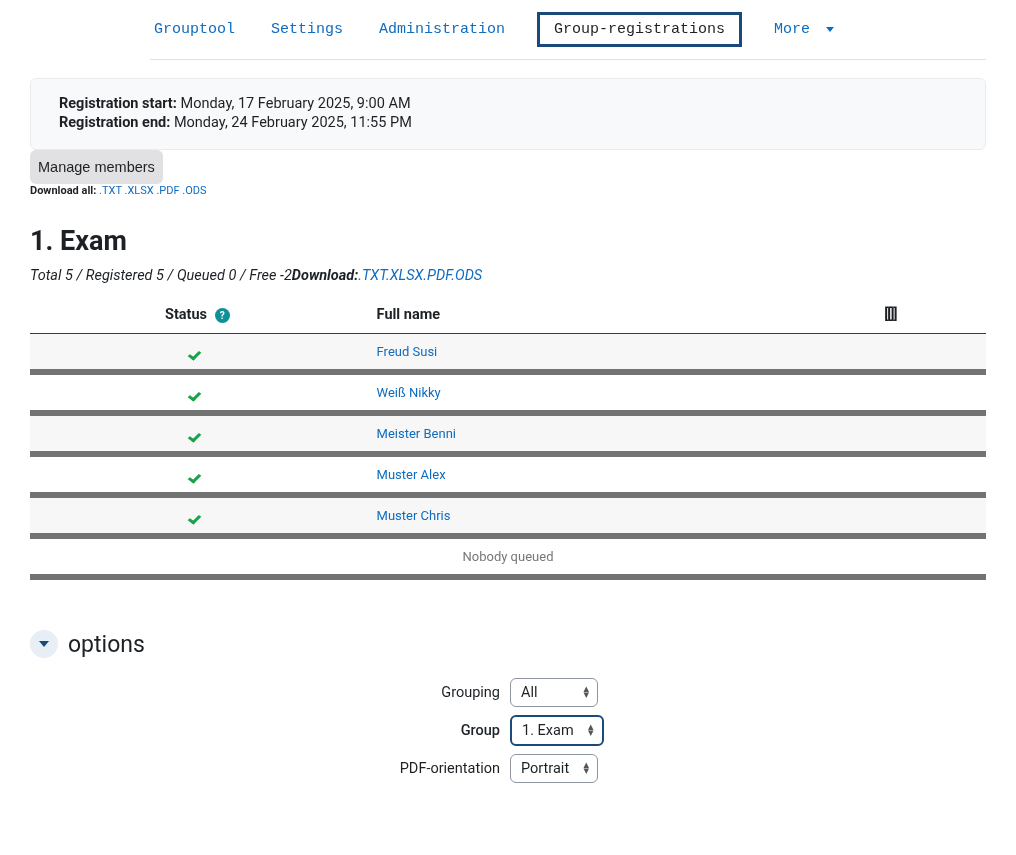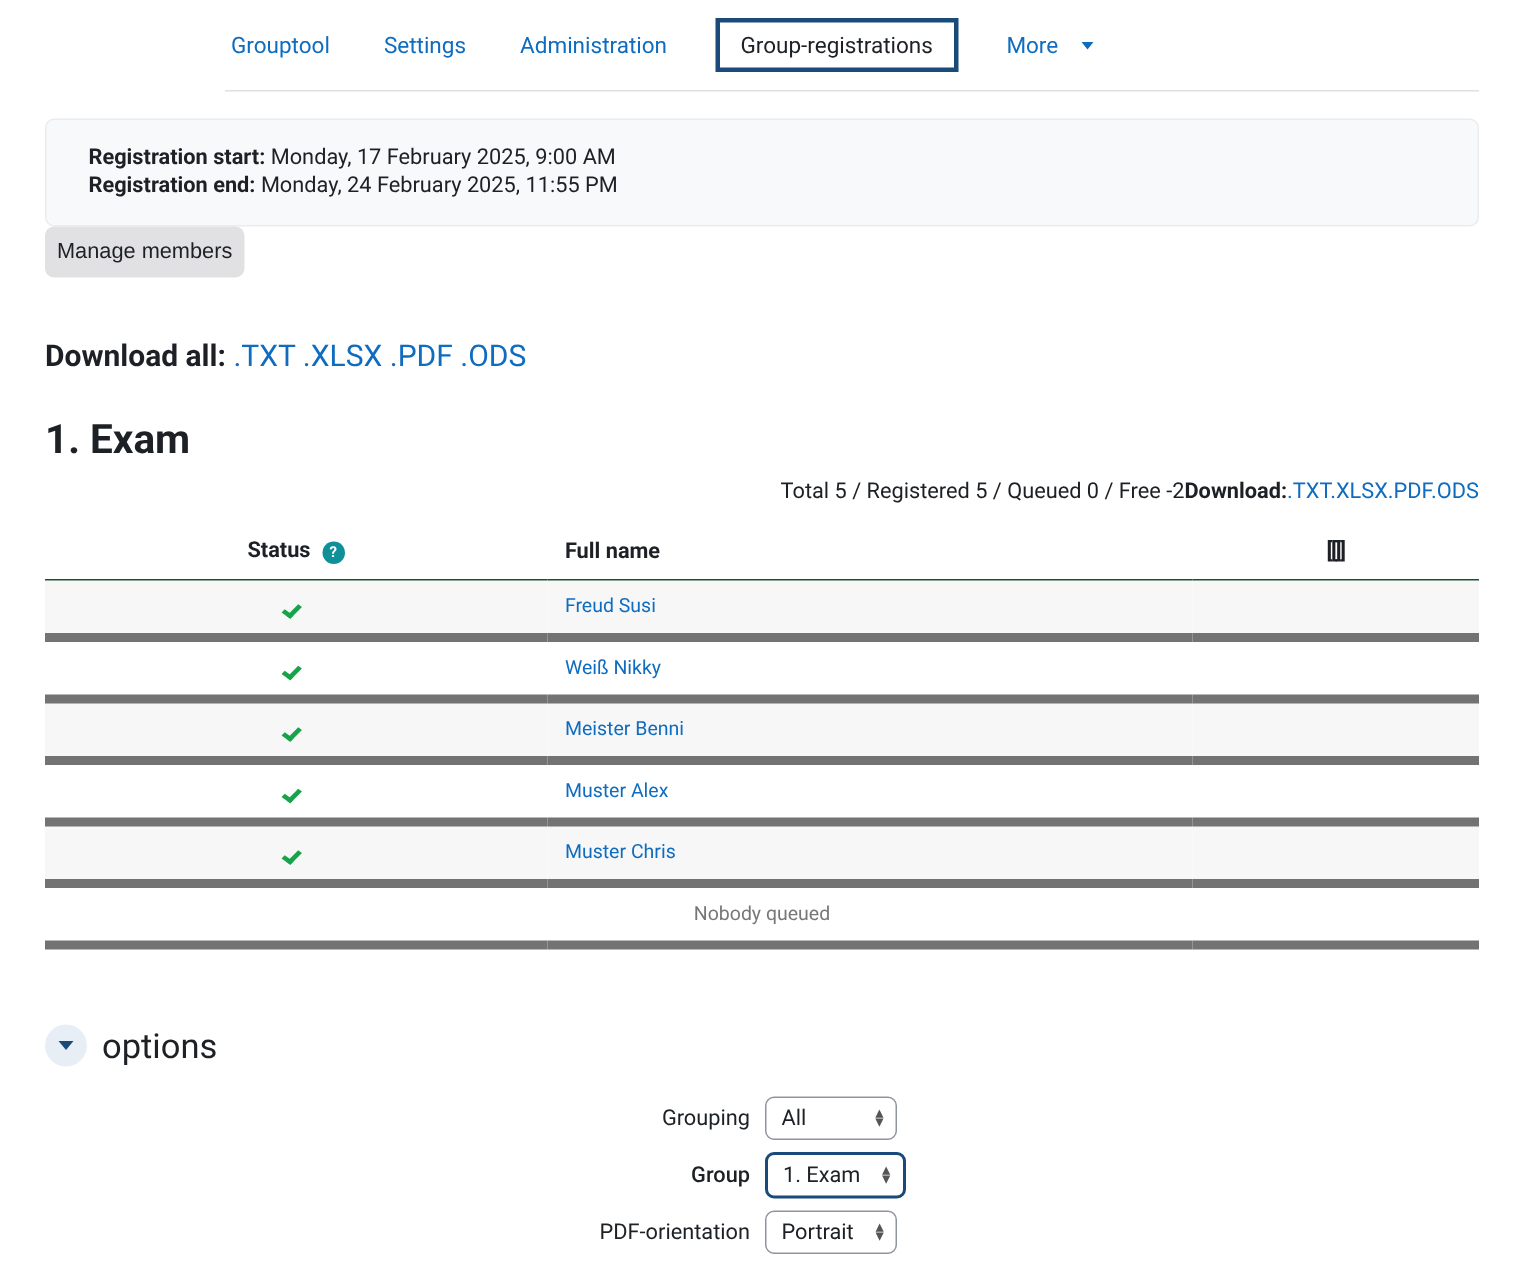--- a/index.html
+++ b/index.html
@@ -15,20 +15,21 @@
     padding: 0 30px;
   }
   
   .tabs {
     display: flex;
     align-items: center;
     gap: 28px;
     padding: 12px 0;
     border-bottom: 1px solid #e0e0e0;
     margin-left: 120px;
+    font-family: Liberation Mono, monospace;
   }
   .tab {
     color: #0f6cbf;
     font-size: 15px;
     cursor: pointer;
     padding: 6px 4px;
   }
   .tab.active {
     color: #1d2125;
     border: 3px solid #194a7a;
@@ -58,37 +59,37 @@
     background: #e1e1e3;
     border: 0;
     border-radius: 6px;
     padding: 9px 8px;
     font-size: 14.5px;
     cursor: pointer;
     color: #1d2125;
   }
   
   .download-all {
-    margin-top: 40px;
-    font-size: 20px;
+    font-size: 11px;
   }
   .download-all strong { font-weight: 700; }
   a.link { color: #0f6cbf; text-decoration: none; cursor: pointer; }
   
   h2.section-title {
     margin-top: 28px;
     font-size: 27px;
     font-weight: 700;
   }
   .stats-row {
     margin-top: 10px;
     display: flex;
-    justify-content: flex-end;
+    justify-content: flex-start;
     align-items: baseline;
     font-size: 14.5px;
+    font-style: italic;
   }
   .download-right strong { font-weight: 700; }
   
   table.data {
     width: 100%;
     border-collapse: collapse;
     margin-top: 12px;
   }
   table.data th {
     text-align: left;

